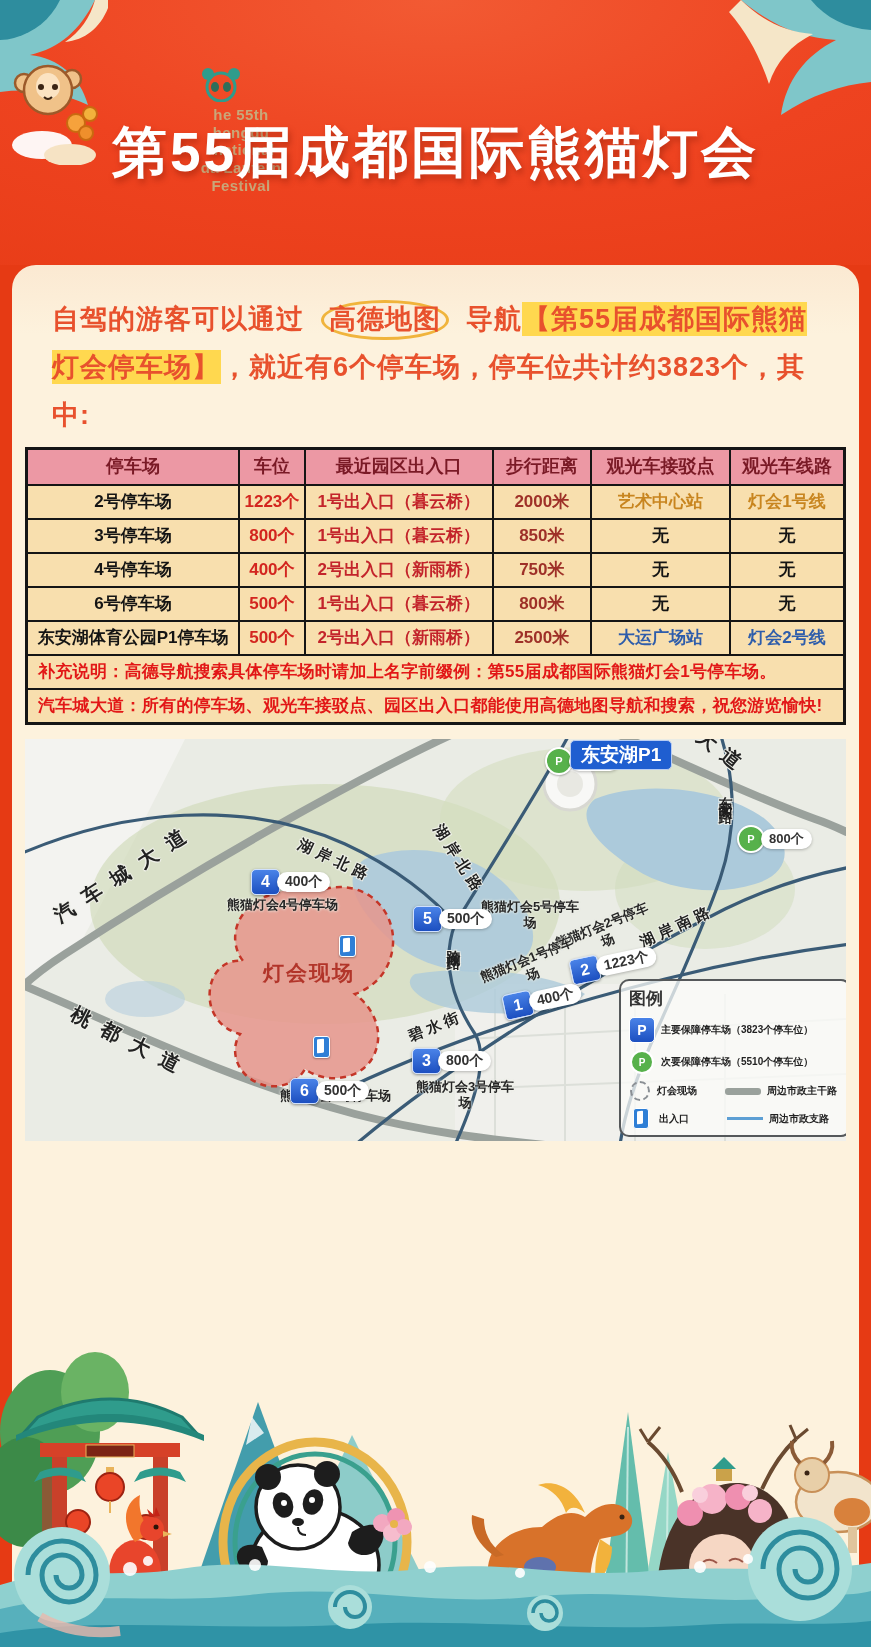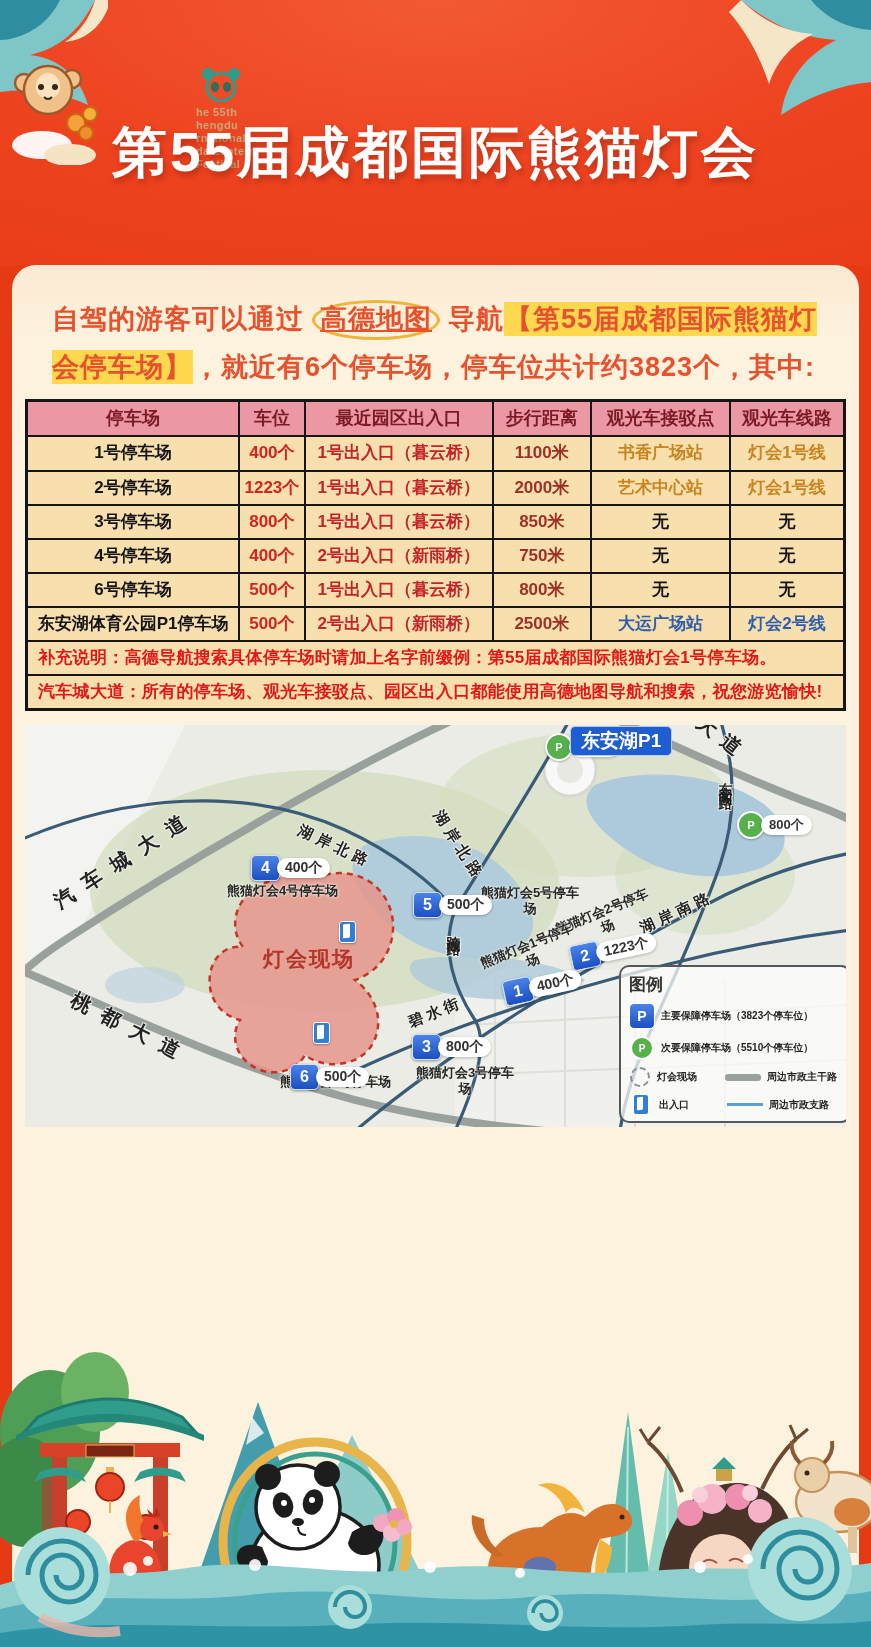--- a/index.html
+++ b/index.html
@@ -3,38 +3,38 @@
 <meta charset="utf-8">
 <style>
   html,body{margin:0;padding:0;background:#333;}
   .page{position:relative;width:871px;height:1647px;background:#e63a14;overflow:hidden;
         font-family:"Liberation Sans","DejaVu Sans",sans-serif;}
   
   .header{position:absolute;left:0;top:0;width:871px;height:265px;
           background:radial-gradient(120% 150% at 50% 0%,#f25a33 0%,#ee4320 45%,#e63a14 100%);overflow:hidden;}
   .corner-svg{position:absolute;}
   .logo{position:absolute;left:196px;top:64px;width:90px;}
-  .logo-lines{font-size:11px;line-height:1.18;color:#c9a779;font-weight:700;letter-spacing:.4px;}
+  .logo-lines{font-size:15px;line-height:1.18;color:#c9a779;font-weight:700;letter-spacing:.4px;text-align:center;}
   .slogan{position:absolute;left:90px;right:0;top:66px;text-align:center;color:#fff;font-size:35px;font-weight:800;
           font-style:italic;letter-spacing:5px;text-shadow:2px 3px 4px rgba(120,20,0,.35);}
   .title{position:absolute;left:0;right:0;top:116px;text-align:center;color:#fff;font-size:55px;font-weight:900;
          letter-spacing:3px;text-shadow:2px 4px 6px rgba(120,20,0,.4);}
   
   .panel{position:absolute;left:12px;right:12px;top:265px;bottom:0;border-radius:24px 24px 0 0;
          background:linear-gradient(180deg,#fbe9d2 0%,#fdf2dd 5%,#fdf2dd 100%);}
   
   .badge{position:relative;width:330px;height:74px;margin:38px auto 0;border-radius:26px;
          background:linear-gradient(180deg,#fdeed0,#f6c49a);
          box-shadow:0 0 0 5px rgba(255,255,255,.85),0 6px 12px rgba(180,60,20,.18);
          display:flex;align-items:center;justify-content:center;gap:28px;}
   .badge-dot{width:10px;height:14px;background:#a43d22;border-radius:50%;}
   .badge-label{font-size:40px;font-weight:900;color:#c01016;letter-spacing:8px;}
   
   .intro{margin:30px 40px 0;font-size:27px;font-weight:700;color:#e8512d;line-height:1.78;letter-spacing:1px;}
-  .circled{display:inline-block;border:3px solid #f0b43c;border-radius:50%;padding:0 5px 2px;margin:0 8px;line-height:1.2;text-decoration:underline;}
+  .circled{display:inline-block;border:3px solid #f0b43c;border-radius:50%;padding:0 5px 2px;margin:0 17px;line-height:1.2;}
   .hl{background:#ffd84f;padding:2px 1px;}
   
   .ptable{width:821px;margin:8px auto 0;border-collapse:collapse;border:3px solid #151515;table-layout:fixed;}
   .ptable th,.ptable td{border:2.5px solid #151515;text-align:center;font-weight:700;padding:5px 2px;line-height:1.3;overflow:hidden;}
   .ptable th{background:#ec98a4;color:#7a1a26;font-size:18px;}
   .ptable td{background:#f8dfae;font-size:17px;}
   .c-name{color:#141414;} .c-spots{color:#d3251f;} .c-gate{color:#c3242b;} .c-dist{color:#9e3028;}
   .stop-orange{color:#c8851f;} .stop-blue{color:#2e5dab;} .stop-plain{color:#141414;}
   .note{text-align:left !important;color:#e21717;font-size:16px;padding:5px 10px !important;letter-spacing:.3px;}
   
@@ -153,28 +153,20 @@
           <th>停车场</th>
           <th>车位</th>
           <th>最近园区出入口</th>
           <th>步行距离</th>
           <th>观光车接驳点</th>
           <th>观光车线路</th>
         </tr>
       </thead>
       <tbody>
         <tr>
-          <td class="c-name">1号停车场</td>
-          <td class="c-spots">400个</td>
-          <td class="c-gate">1号出入口（暮云桥）</td>
-          <td class="c-dist">1100米</td>
-          <td class="stop-orange">书香广场站</td>
-          <td class="stop-orange">灯会1号线</td>
-        </tr>
-        <tr>
           <td class="c-name">2号停车场</td>
           <td class="c-spots">1223个</td>
           <td class="c-gate">1号出入口（暮云桥）</td>
           <td class="c-dist">2000米</td>
           <td class="stop-orange">艺术中心站</td>
           <td class="stop-orange">灯会1号线</td>
         </tr>
         <tr>
           <td class="c-name">3号停车场</td>
           <td class="c-spots">800个</td>

